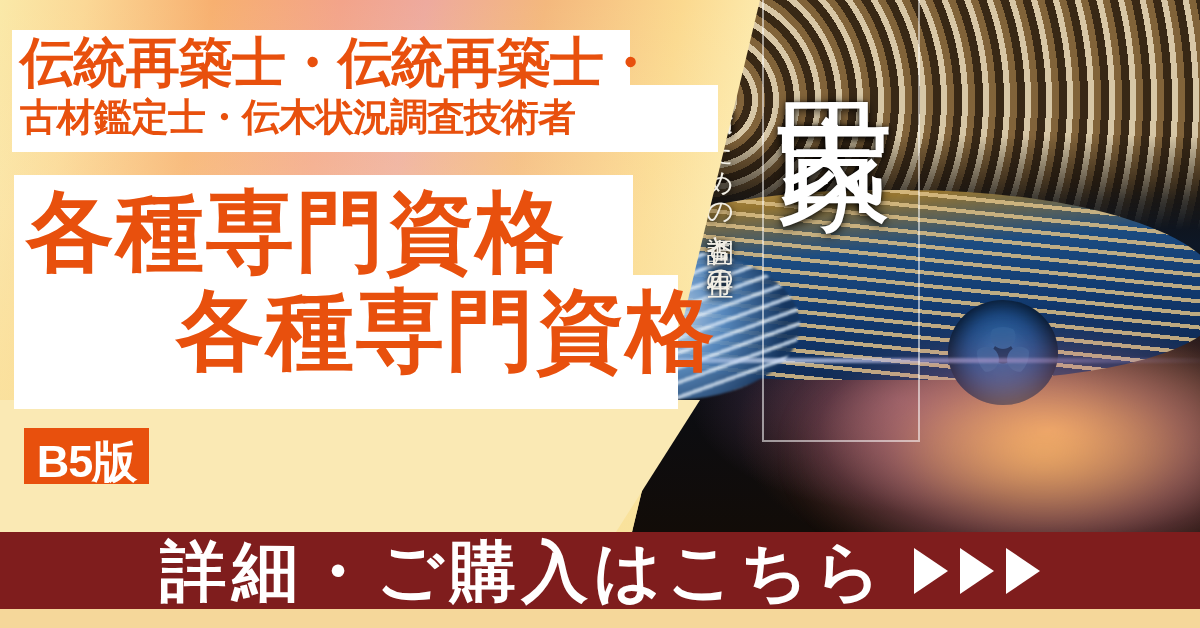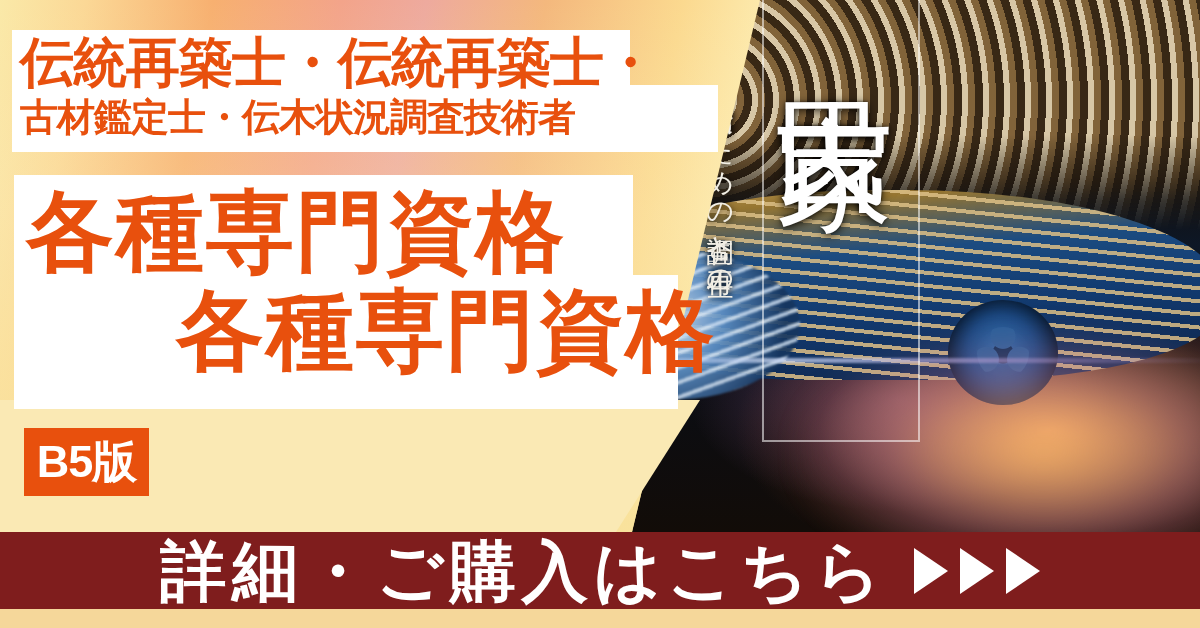--- a/index.html
+++ b/index.html
@@ -166,21 +166,21 @@
     letter-spacing:-1px;
   }
   .line1{left:20px;top:33px;font-size:54px;line-height:58px;}
   .line2{left:20px;top:88px;font-size:38px;line-height:58px;}
 
   .head1{left:26px;top:182px;font-size:88px;line-height:100px;letter-spacing:2px;}
   .head2{left:176px;top:281px;font-size:88px;line-height:100px;letter-spacing:2px;}
 
   
   .badge{
-    position:absolute;left:24px;top:428px;width:125px;height:68px;
+    position:absolute;left:24px;top:428px;width:125px;height:56px;
     background:#e8500d;
     color:#fff;
     font-size:45px;font-weight:700;line-height:68px;text-align:center;
     letter-spacing:-1px;
   }
   .price{
     position:absolute;left:170px;top:430px;
     font-size:56px;line-height:64px;
     color:#ef6012;
     white-space:nowrap;

